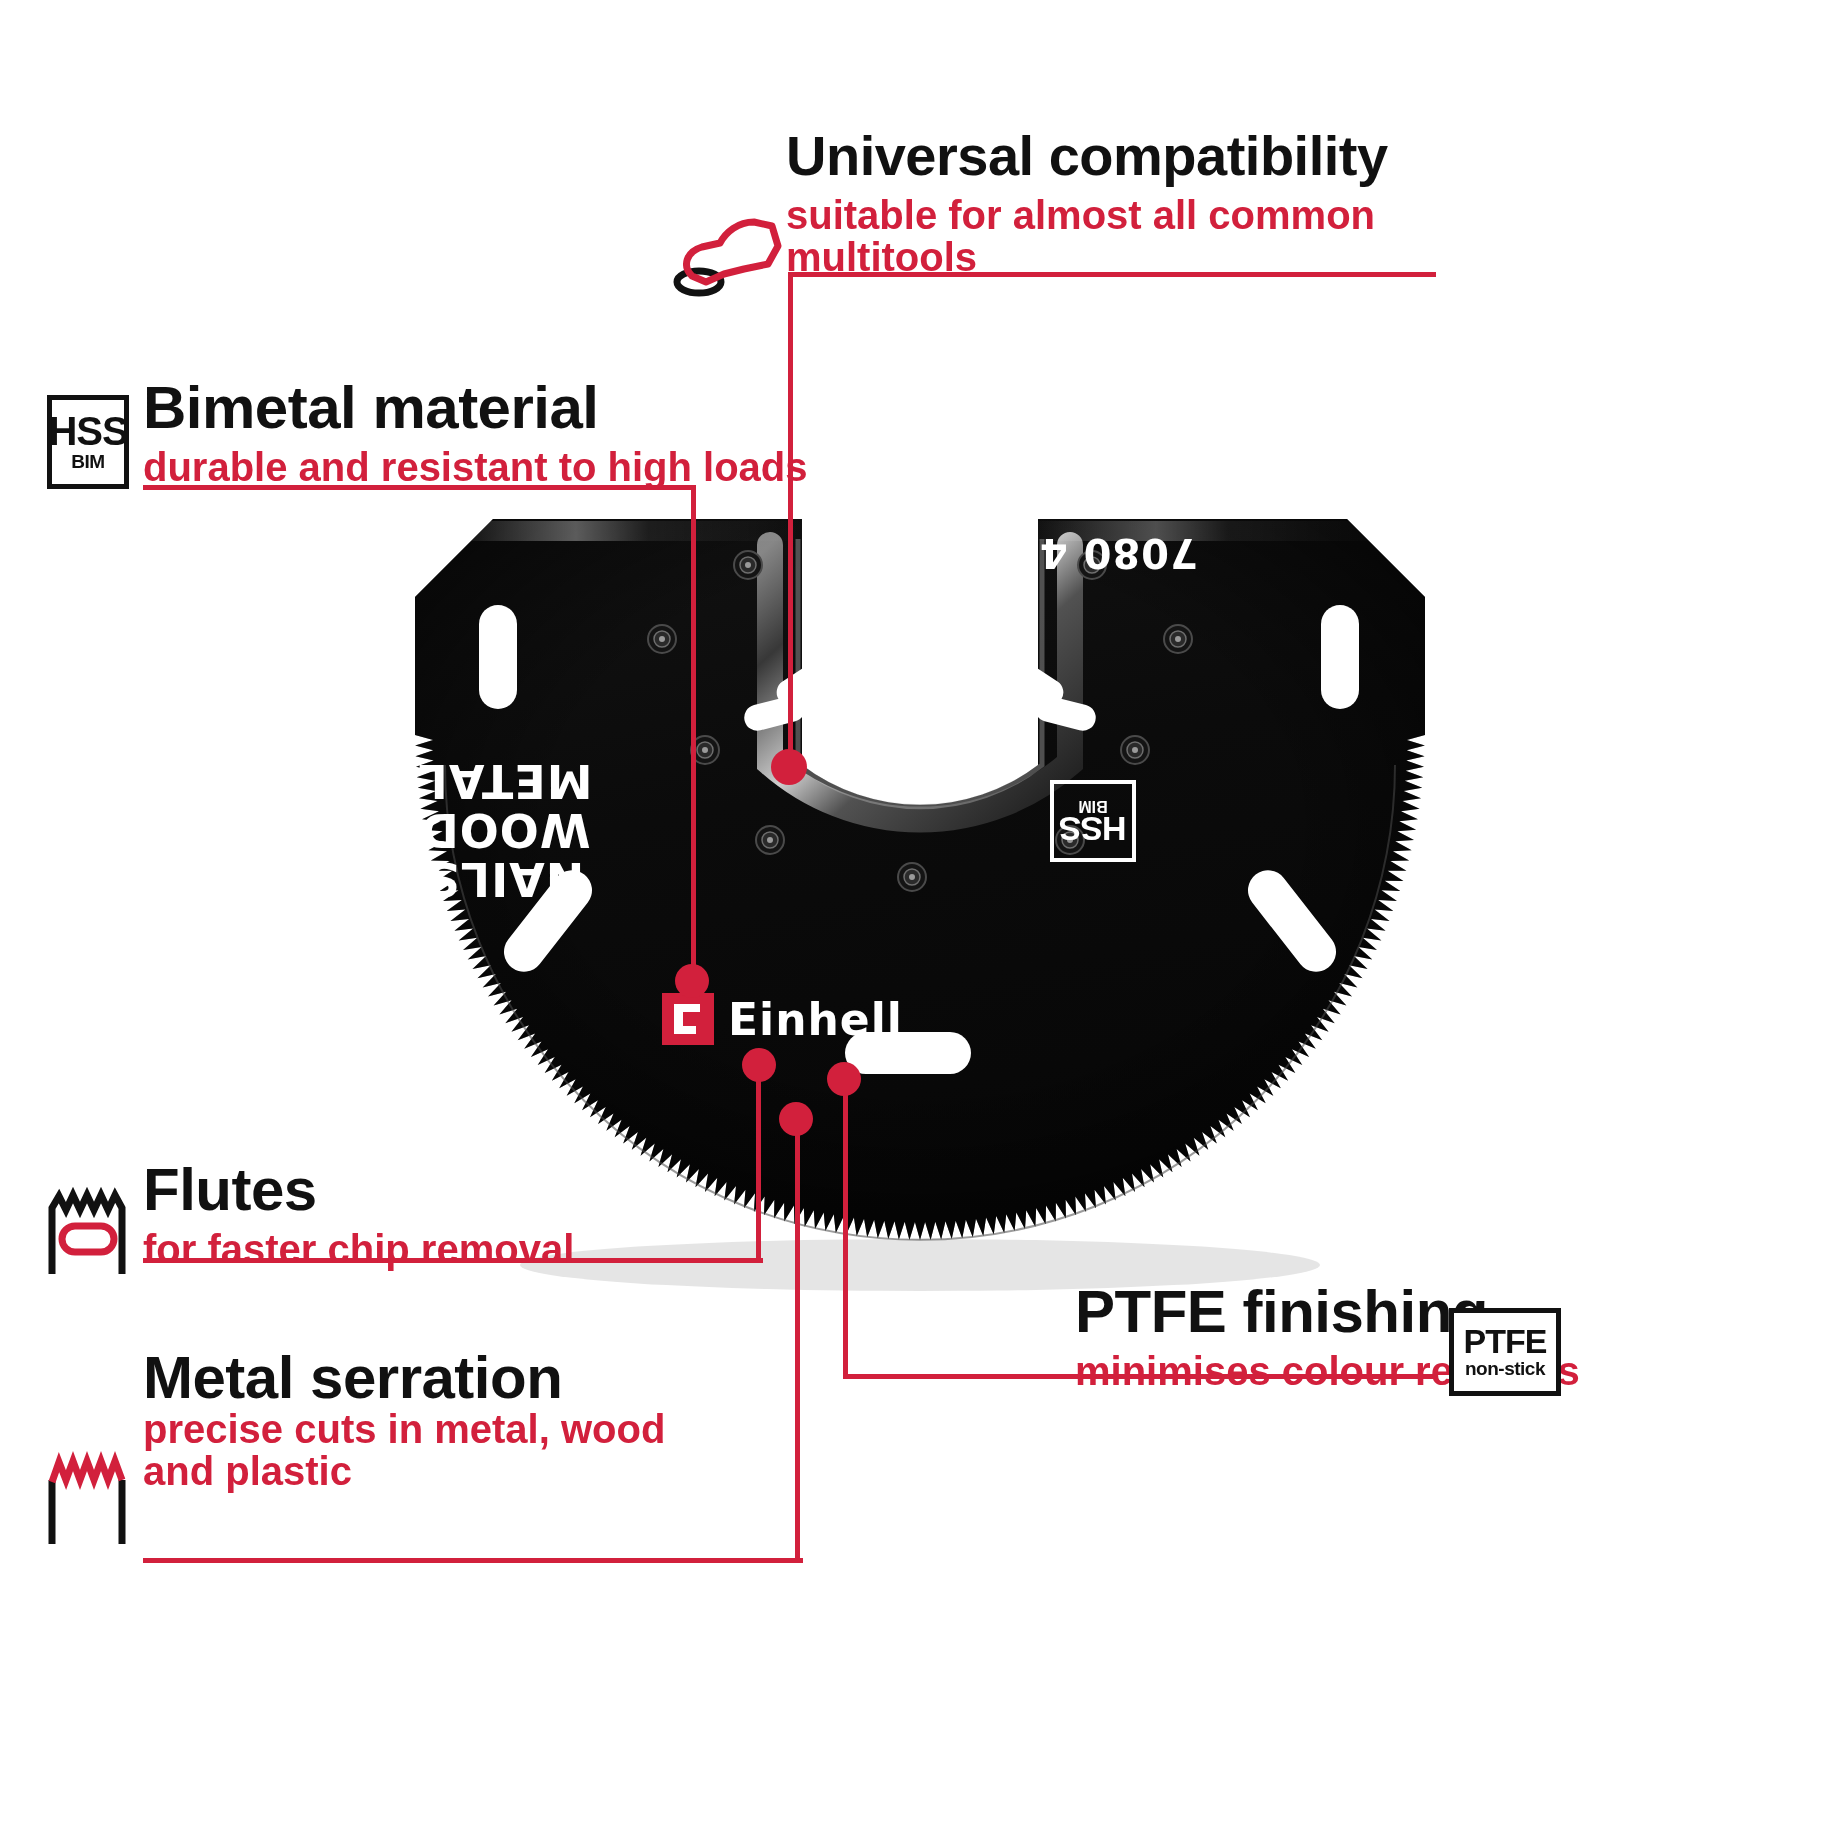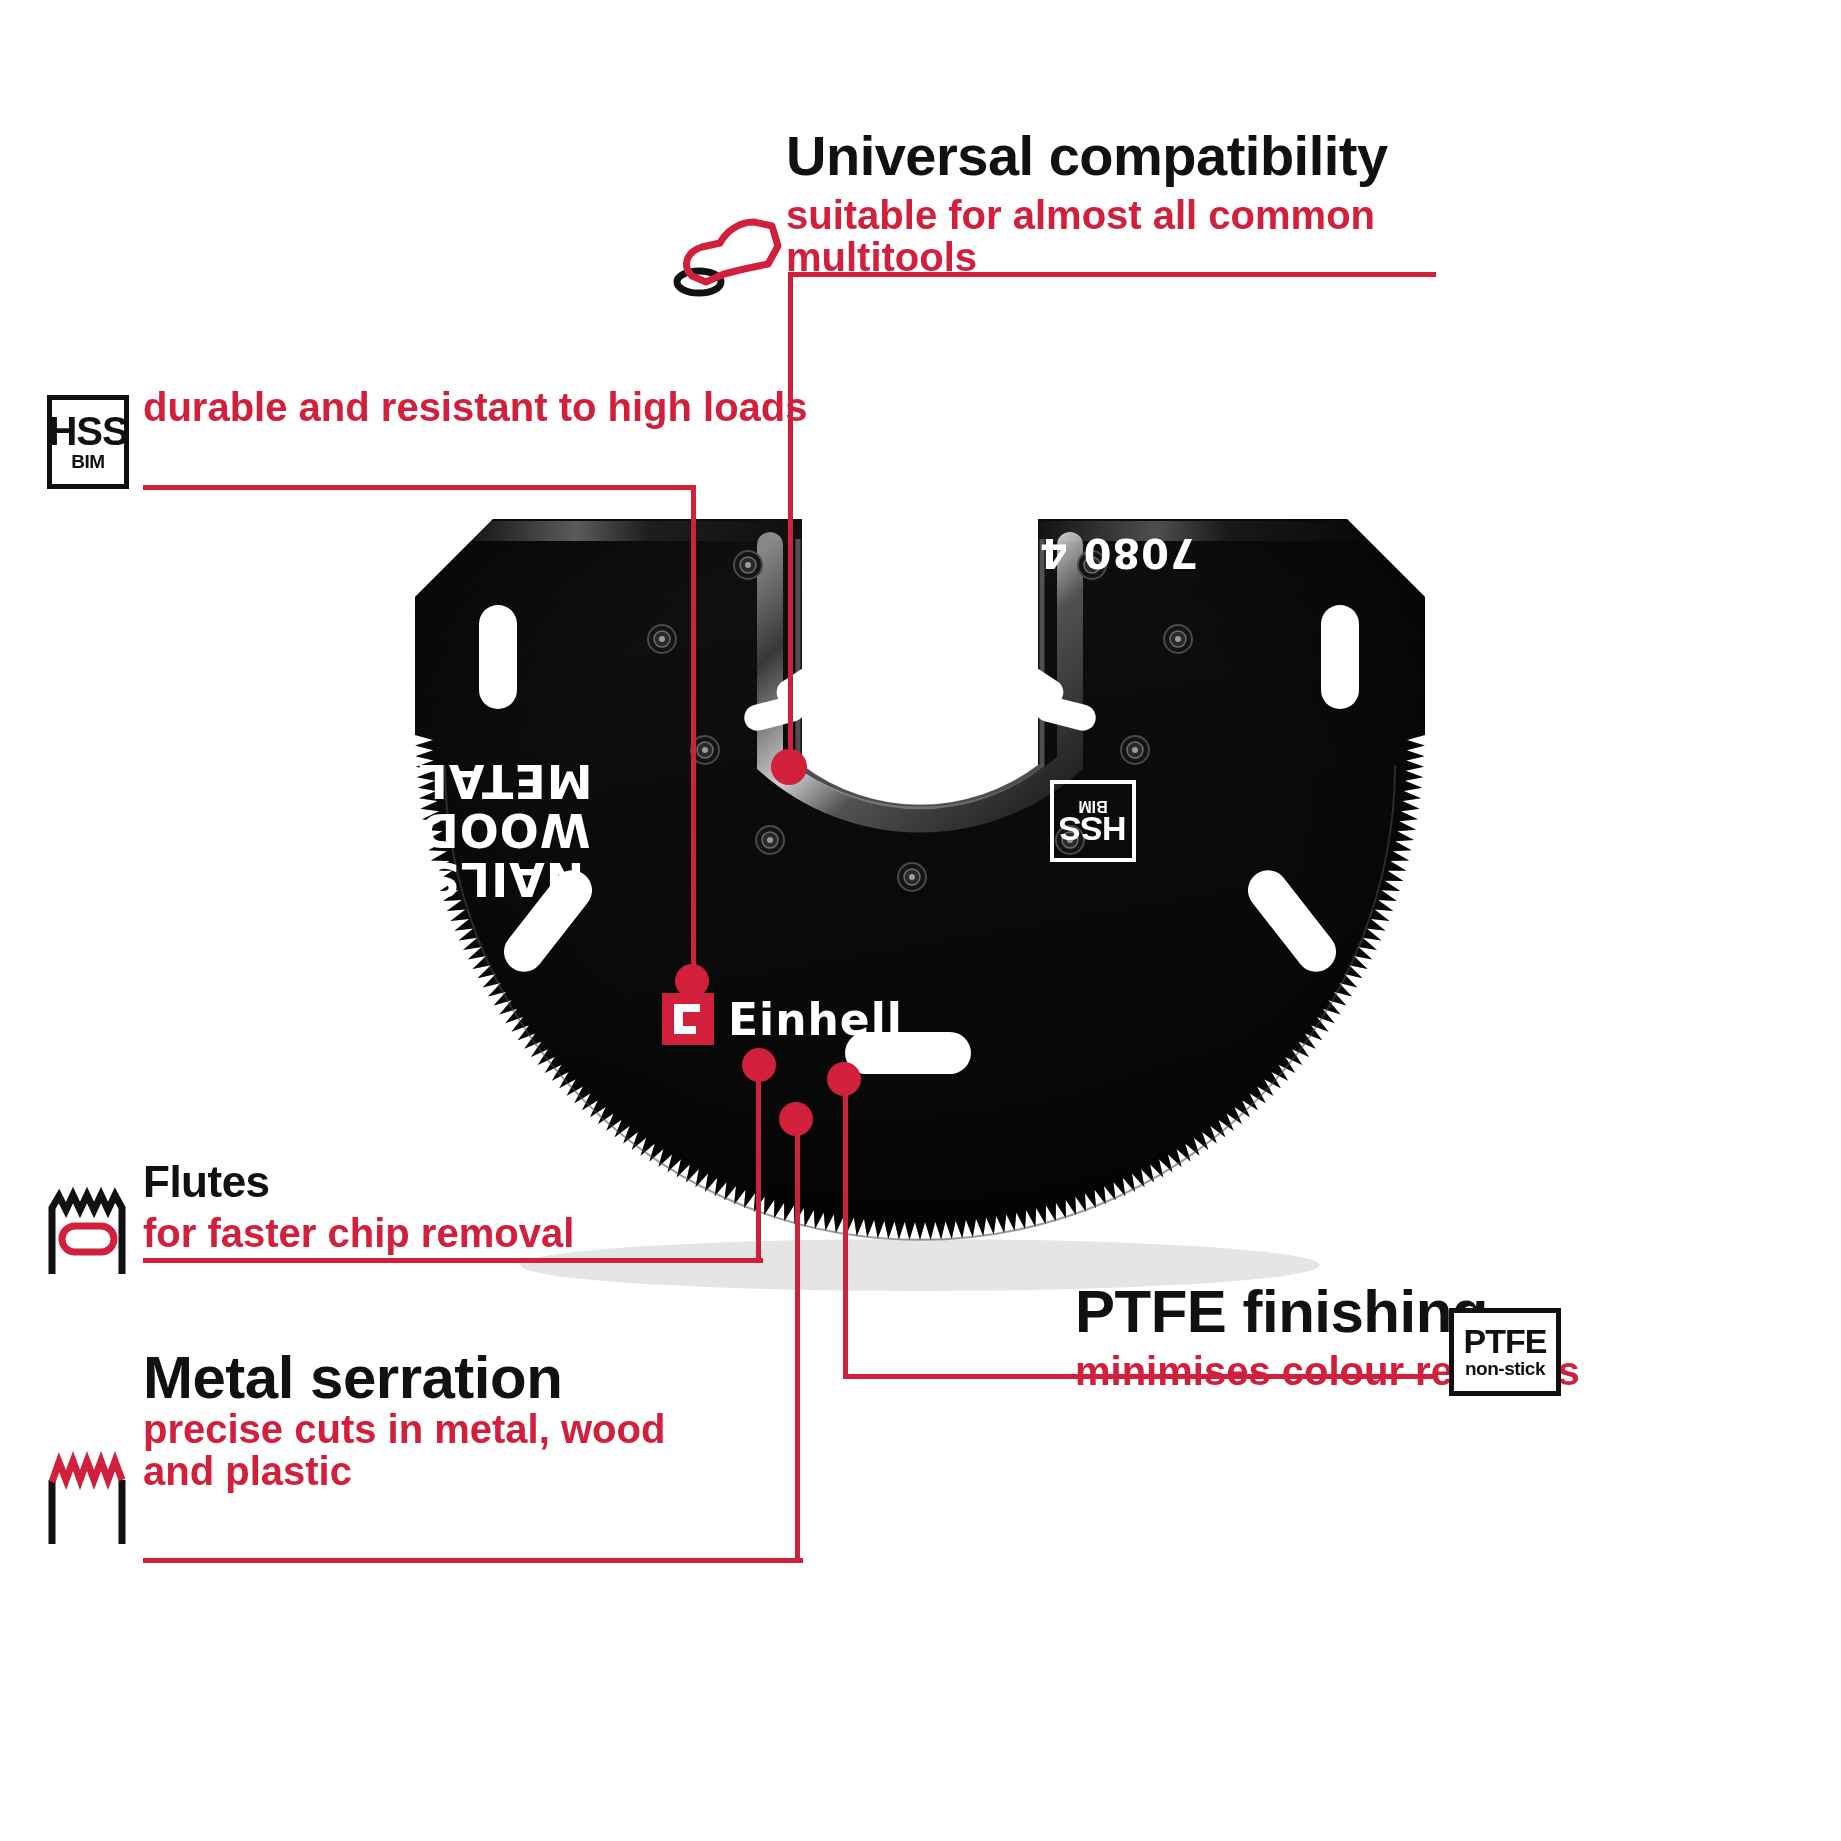--- a/index.html
+++ b/index.html
@@ -200,31 +200,32 @@
     </div>
   </div>
 
   <svg class="icon-multitool" width="120" height="90" viewBox="0 0 120 90" style="position:absolute;left:672px;top:212px;">
     <ellipse cx="27" cy="70" rx="22" ry="11" fill="none" stroke="#111" stroke-width="7"></ellipse>
     <path d="M20 64 C10 54 14 40 30 35 L48 31 C54 20 66 10 82 10 L100 14 L106 34
              L96 52 L72 57 L52 62 L34 70 Z" fill="none" stroke="#d2203c" stroke-width="7" stroke-linejoin="round"></path>
   </svg>
 
   <div class="callout" style="left:143px;top:378px;">
+    <div class="c-title" style="font-size:60px;">Bimetal material</div>
     <div class="c-sub" style="font-size:40px;margin-top:8px;">
       <span>durable and resistant to high loads</span>
     </div>
   </div>
   <div class="badge" style="left:47px;top:395px;width:82px;height:94px;">
     <div class="b1" style="font-size:40px;">HSS</div>
     <div class="b2" style="font-size:19px;margin-top:3px;">BIM</div>
   </div>
 
   <div class="callout" style="left:143px;top:1160px;">
-    <div class="c-title" style="font-size:44px;">Flutes</div>
+    <div class="c-title" style="font-size:60px;">Flutes</div>
     <div class="c-sub" style="font-size:40px;margin-top:8px;">
       <span>for faster chip removal</span>
     </div>
   </div>
   <svg class="icon-flute" width="100" height="100" viewBox="0 0 100 100" style="position:absolute;left:44px;top:1178px;">
     <path d="M8 96 L8 30 L15 18 L22 32 L29 17 L36 32 L43 17 L50 32 L57 17 L64 32 L71 17 L78 30 L78 96" fill="none" stroke="#111" stroke-width="7" stroke-linejoin="miter"></path>
     <rect x="18" y="48" width="52" height="26" rx="13" fill="none" stroke="#d2203c" stroke-width="7"></rect>
   </svg>
 
   <div class="callout" style="left:143px;top:1348px;">

